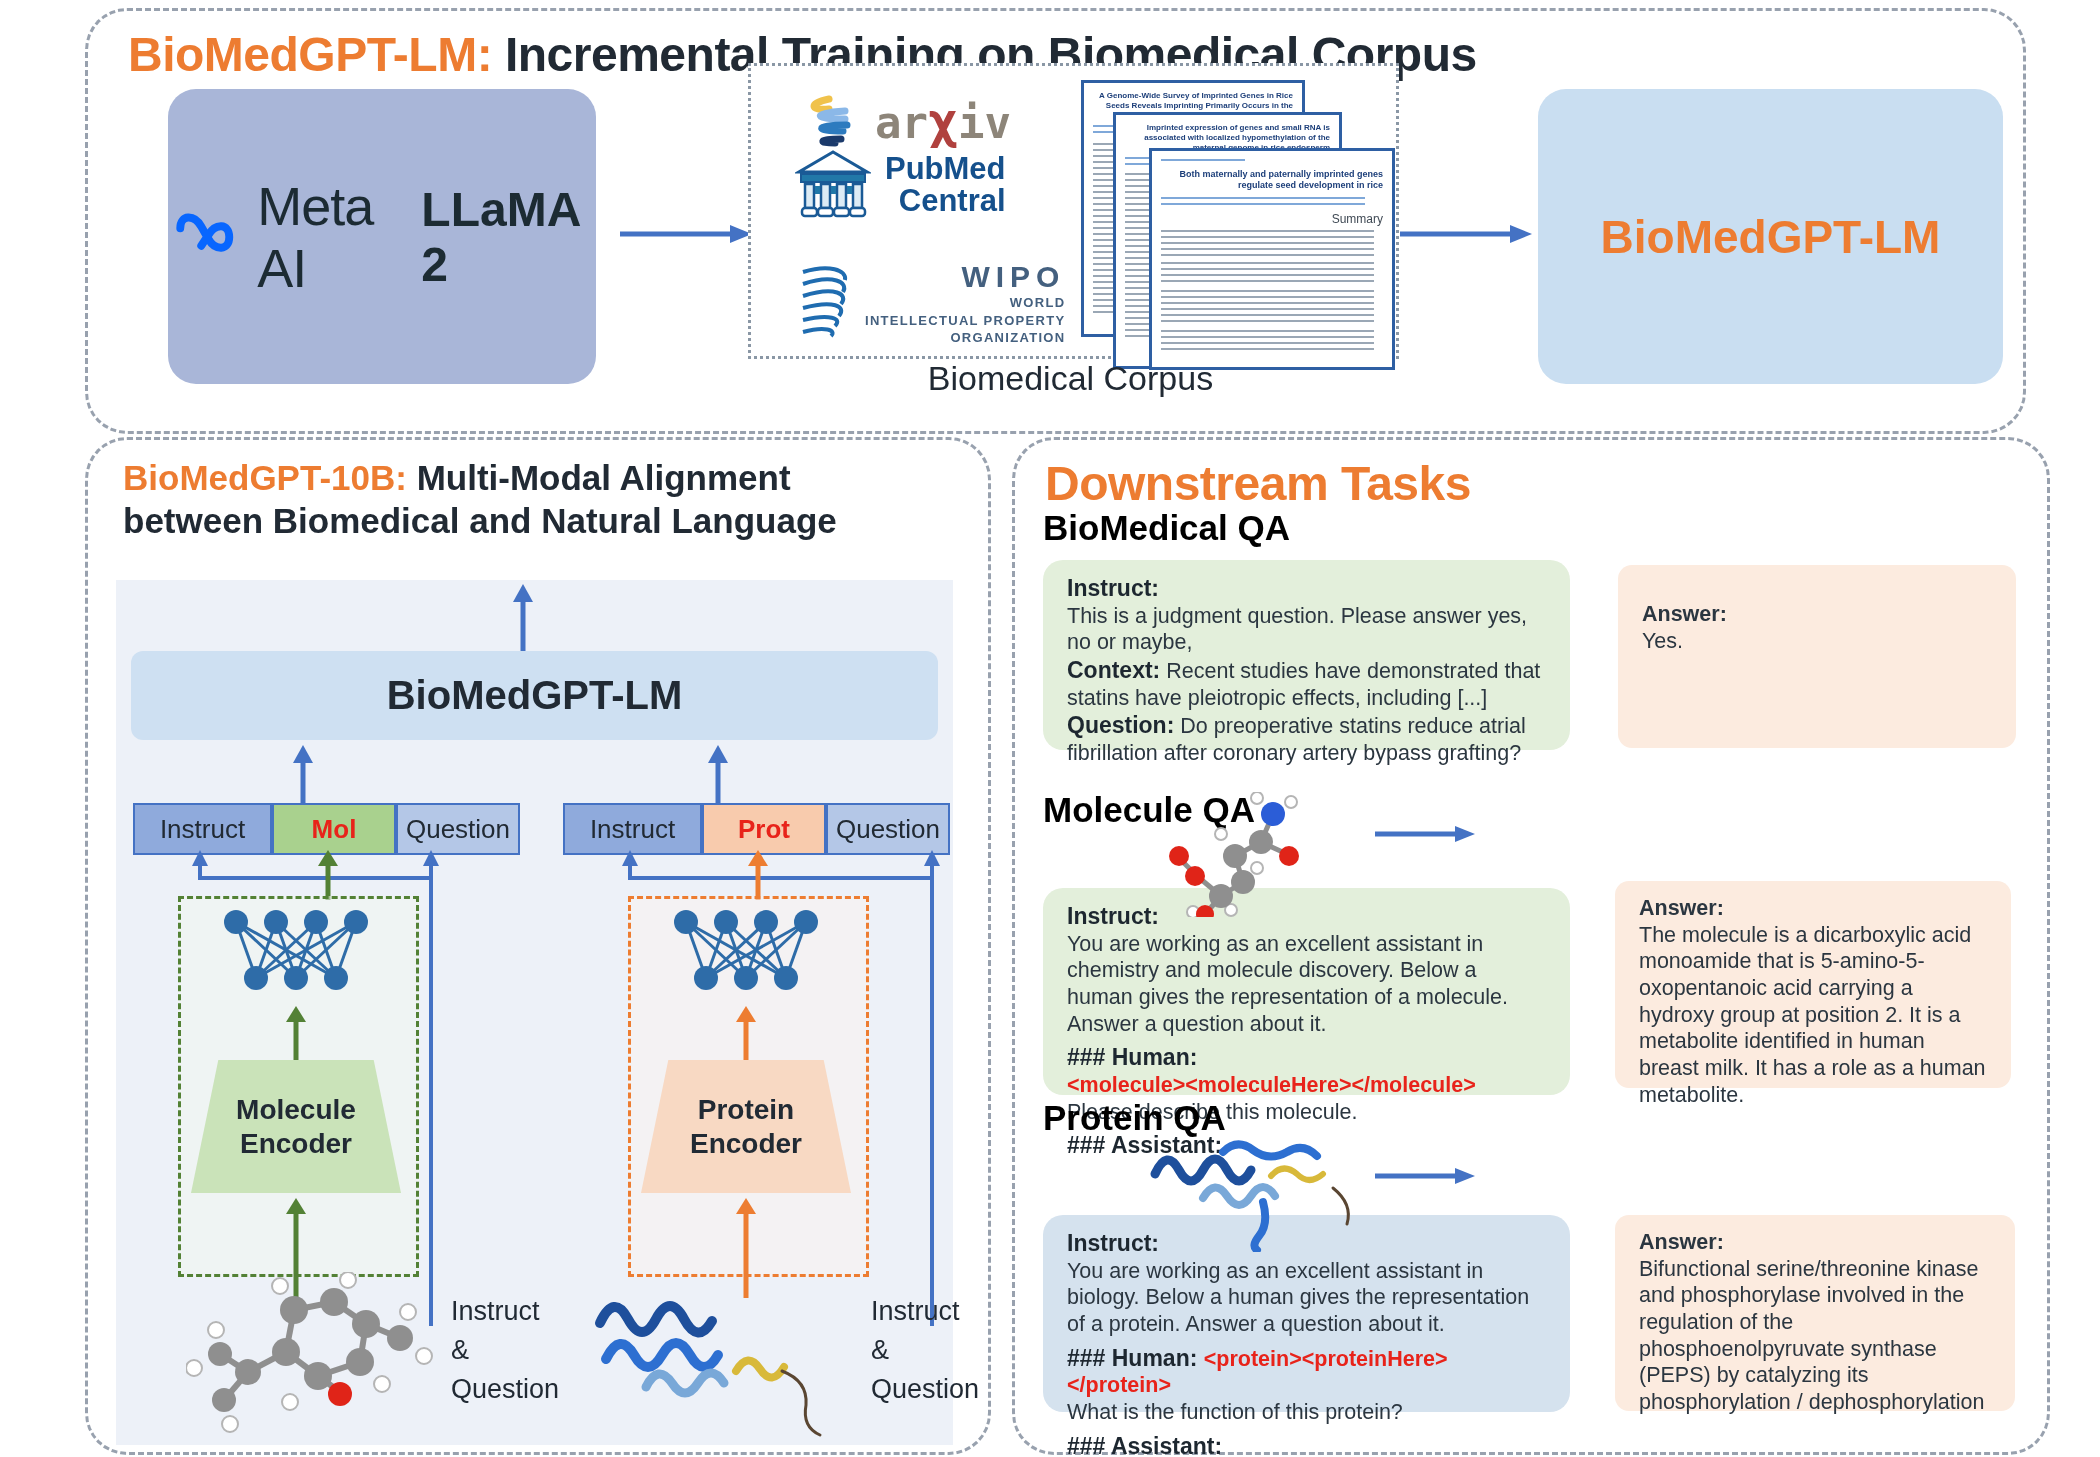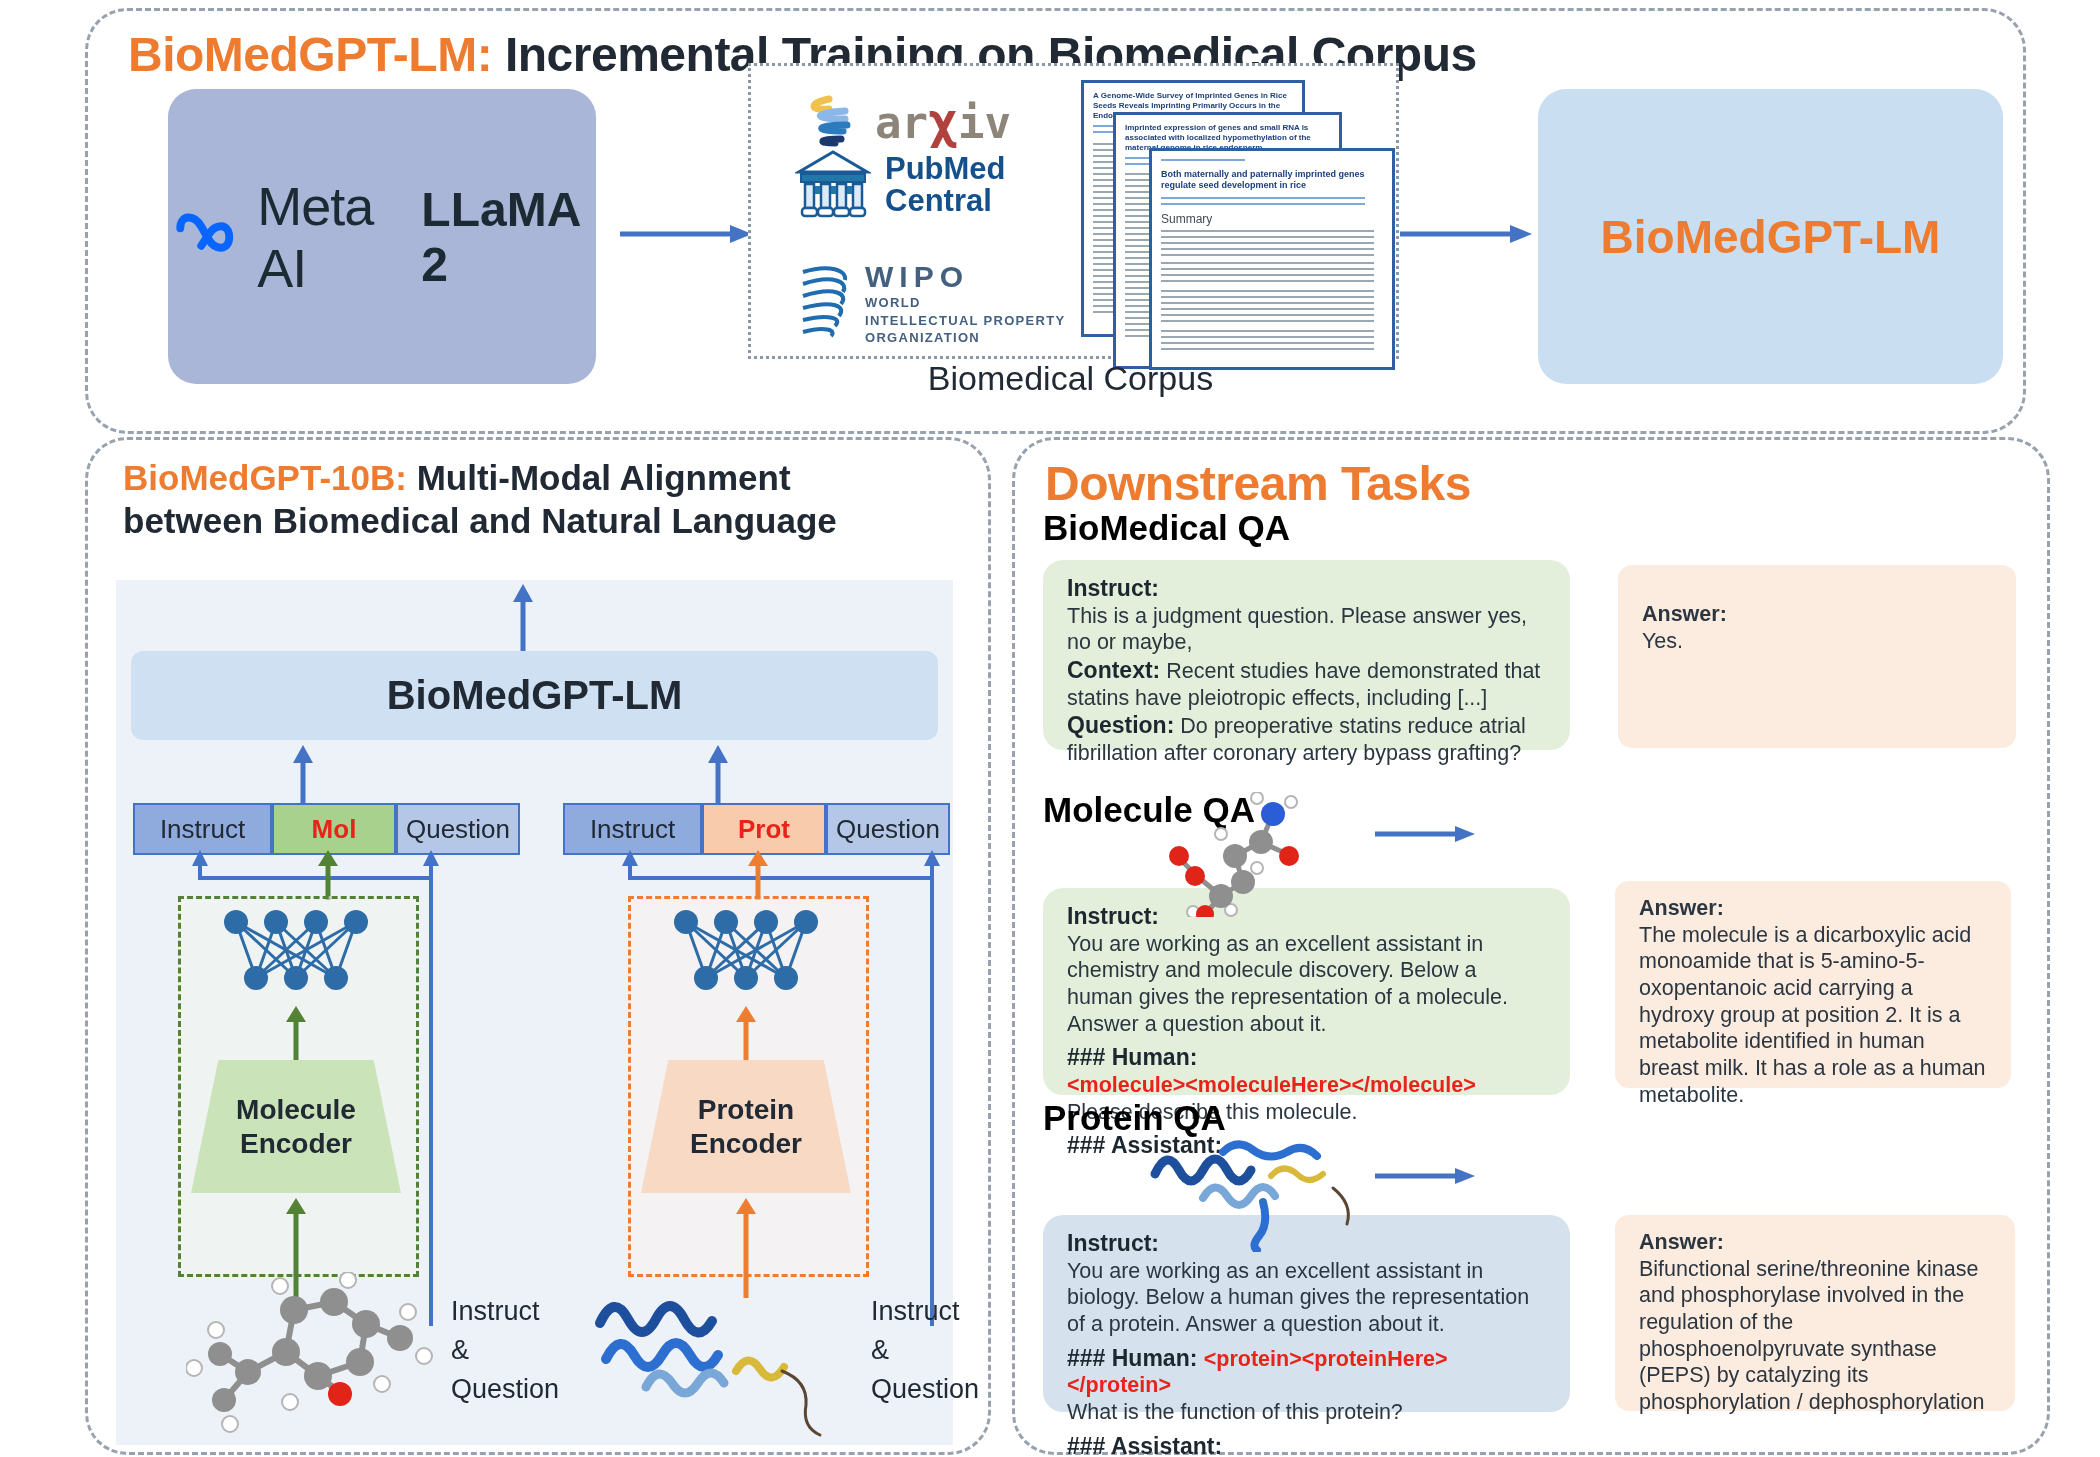--- a/index.html
+++ b/index.html
@@ -89,21 +89,21 @@
         <span class="meta-word">Meta AI</span>
       </div>
       <div class="llama">LLaMA 2</div>
     </div>
 
     <svg class="abs" style="left:532px;top:212px;" width="132" height="22">
       <line x1="0" y1="11" x2="110" y2="11" stroke="#4472c4" stroke-width="5"></line>
       <polygon points="110,2 132,11 110,20" fill="#4472c4"></polygon>
     </svg>
 
-    <div class="abs corpus-box" style="left:660px;top:52px;width:645px;height:290px;">
+    <div class="abs corpus-box" style="left:660px;top:52px;width:645px;height:290px;text-align:right;">
       <div class="abs arxiv-row" style="left:48px;top:26px;">
         <svg width="58" height="52" viewBox="0 0 58 52">
           <path d="M30 4 C10 8 10 16 30 14" fill="none" stroke="#f0c24b" stroke-width="7" stroke-linecap="round"></path>
           <path d="M46 16 C14 18 12 24 46 24" fill="none" stroke="#8bb8e8" stroke-width="7" stroke-linecap="round"></path>
           <path d="M48 30 C16 30 14 36 44 36" fill="none" stroke="#2d7bbf" stroke-width="7" stroke-linecap="round"></path>
           <path d="M42 44 C20 44 18 48 36 48" fill="none" stroke="#1b3a6b" stroke-width="7" stroke-linecap="round"></path>
         </svg>
         <div class="arxiv-text"><span>ar</span><span class="chi">χ</span><span>iv</span></div>
       </div>
 

